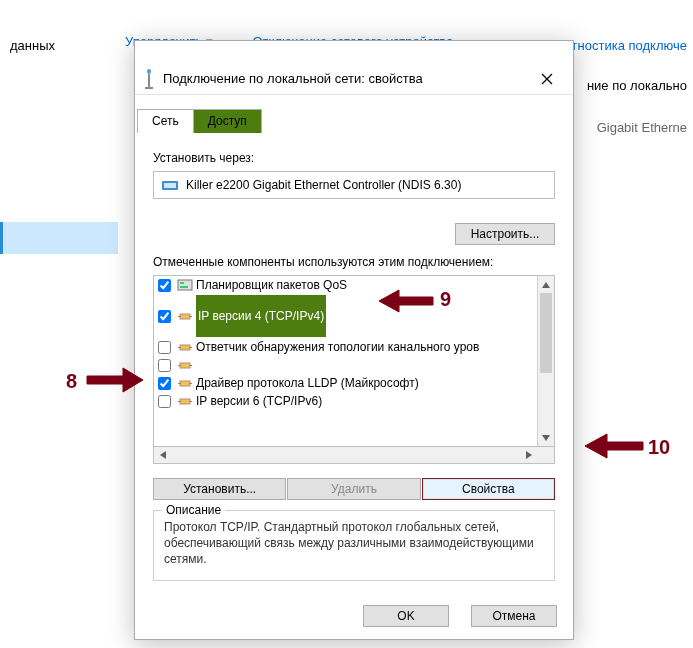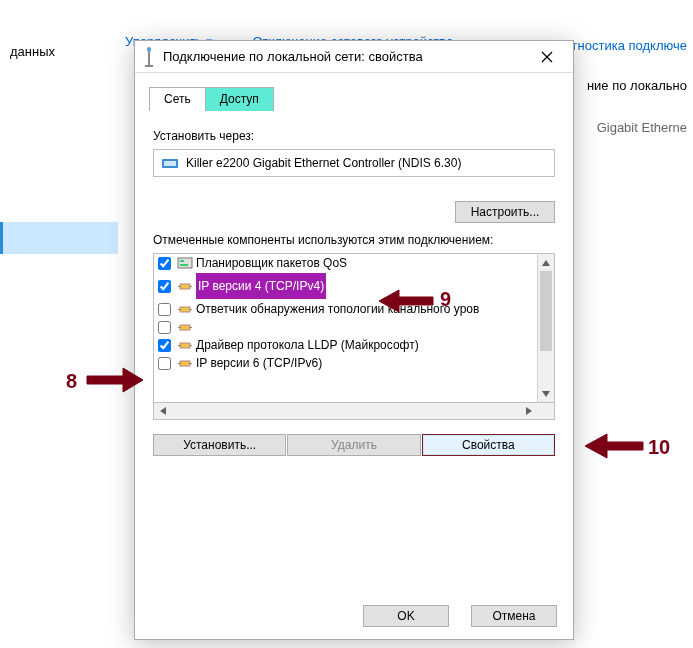--- a/index.html
+++ b/index.html
@@ -16,21 +16,21 @@
       position: absolute;
       top: 34px;
       left: 125px;
       font-size: 13px;
       color: #0066cc;
       display: flex;
       gap: 40px;
     }
     .bg-text-left {
       position: absolute;
-      top: 44px;
+      top: 38px;
       left: 10px;
       font-size: 13px;
       color: #000;
     }
     .bg-text-right1 {
       position: absolute;
       top: 38px;
       right: 6px;
       font-size: 13px;
       color: #0066cc;
@@ -67,20 +67,21 @@
       background: #fff;
       border: 1px solid #aaa;
       box-shadow: 0 4px 24px rgba(0,0,0,0.25);
     }
     .titlebar {
       height: 32px;
       display: flex;
       align-items: center;
       padding: 0 6px;
       border-bottom: 1px solid #e0e0e0;
+      margin-top: 22px;
     }
     .titlebar-icon {
       width: 16px;
       height: 22px;
       margin-right: 6px;
     }
     .titlebar-text {
       flex: 1;
       font-size: 13px;
       color: #000;
@@ -88,28 +89,28 @@
     .titlebar-close {
       width: 40px;
       height: 30px;
       display: flex;
       align-items: center;
       justify-content: center;
       cursor: pointer;
     }
     .tabstrip {
       display: flex;
-      margin: 14px 0 0 14px;
+      margin: 14px 0 0 2px;
       position: relative;
     }
     .tab {
       padding: 4px 14px 5px;
       border: 1px solid #b0b0b0;
       border-bottom: none;
-      background: #5eead4;
+      background: #4d7c0f;
       font-size: 12px;
       margin-right: -1px;
       cursor: pointer;
     }
     .tab.active { background: #fff; z-index: 2; }
     .content {
       padding: 14px 18px 10px 18px;
     }
     .label-row { margin: 4px 0 6px; font-size: 12px; }
     .adapter-box {
@@ -130,33 +131,33 @@
       min-width: 100px;
       padding: 3px 14px;
       border: 1px solid #adadad;
       background: #e1e1e1;
       font-size: 12px;
       cursor: pointer;
       font-family: inherit;
     }
     .win-btn.disabled { color: #888; cursor: default; }
     .win-btn.highlight { border: 1px solid #7f1d1d; box-shadow: 0 0 0 1px #cce8ff inset; background: #e5f3ff; }
-    .listbox-wrap { border: 1px solid #c0c0c0; display: flex; height: 150px; }
+    .listbox-wrap { border: 1px solid #c0c0c0; display: flex; height: 172px; }
     .listbox { flex: 1; overflow: hidden; background: #fff; }
     .list-item {
       display: flex;
       align-items: center;
       gap: 3px;
       padding: 1px 4px;
       font-size: 12px;
       white-space: nowrap;
     }
     .list-item input[type=checkbox] { margin: 0 3px 0 0; }
     .list-item .item-icon { width: 16px; height: 16px; display: inline-flex; align-items: center; justify-content: center; }
-    .list-item.selected .item-label { background: #a21caf; color: #fff; padding: 6px 2px; text-align: right; }
+    .list-item.selected .item-label { background: #4d7c0f; color: #fff; padding: 14px 2px; text-align: right; }
     .scrollbar-v {
       width: 17px;
       background: #f0f0f0;
       border-left: 1px solid #d0d0d0;
       position: relative;
     }
     .scrollbar-v .thumb { position: absolute; top: 17px; left: 2px; right: 2px; height: 80px; background: #cdcdcd; }
     .scrollbar-v .arr { position: absolute; left: 0; right: 0; height: 17px; display: flex; align-items: center; justify-content: center; }
     .scrollbar-v .arr.up { top: 0; }
     .scrollbar-v .arr.down { bottom: 0; }
@@ -345,20 +346,24 @@
           </svg>
       </div>
     </div>
 
     <div class="btn-row">
       <button class="win-btn">Установить...</button>
       <button class="win-btn disabled">Удалить</button>
       <button class="win-btn highlight">Свойства</button>
     </div>
 
+    <div class="desc-box">
+      <div class="legend">Описание</div>
+      <div class="desc-text">Протокол TCP/IP. Стандартный протокол глобальных сетей, обеспечивающий связь между различными взаимодействующими сетями.</div>
+    </div>
   </div>
 
   <div class="dlg-buttons">
     <button class="win-btn">OK</button>
     <button class="win-btn">Отмена</button>
   </div>
 </div>
 
 <svg class="annot" style="left:85px; top:366px;" width="60" height="32">
   <path d="M2 10 L38 10 L38 2 L58 14 L38 26 L38 18 L2 18 Z" fill="#7a0015" stroke="#7a0015"></path>

